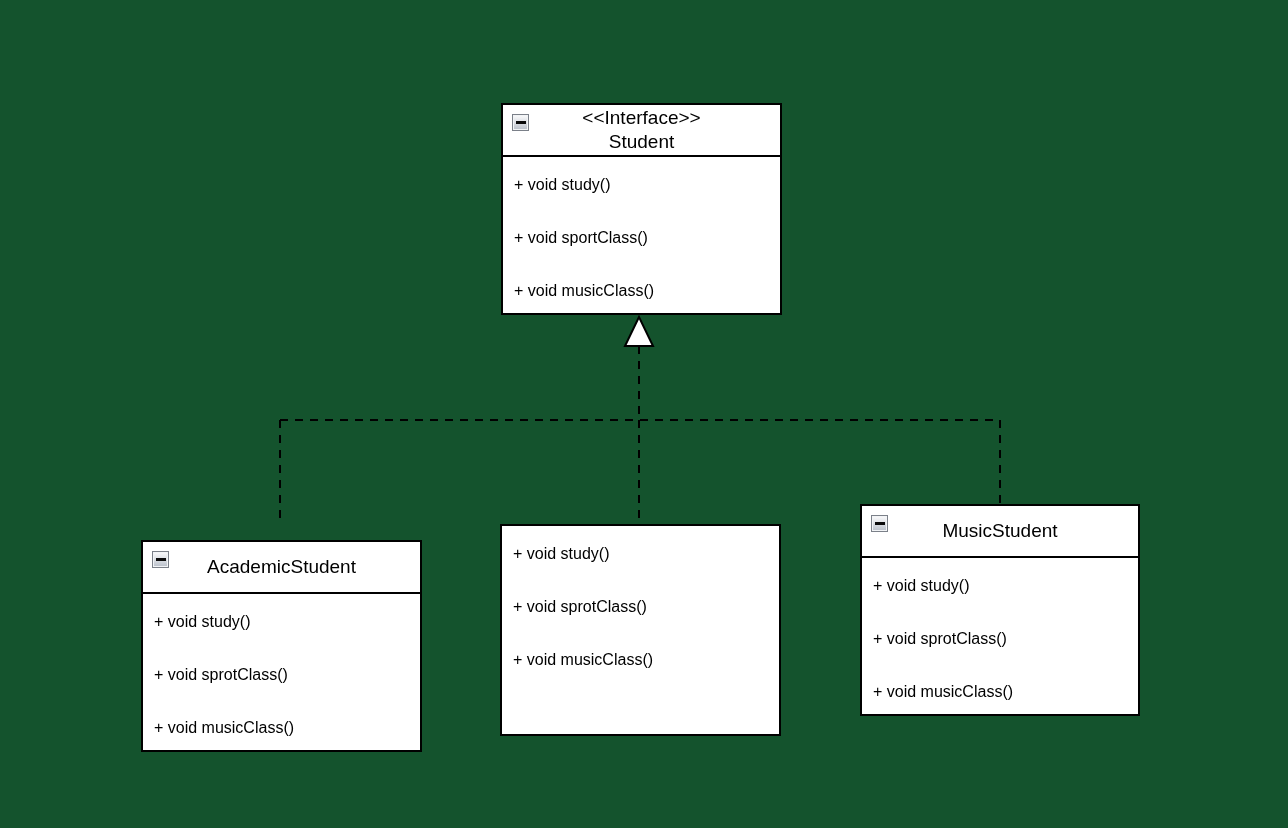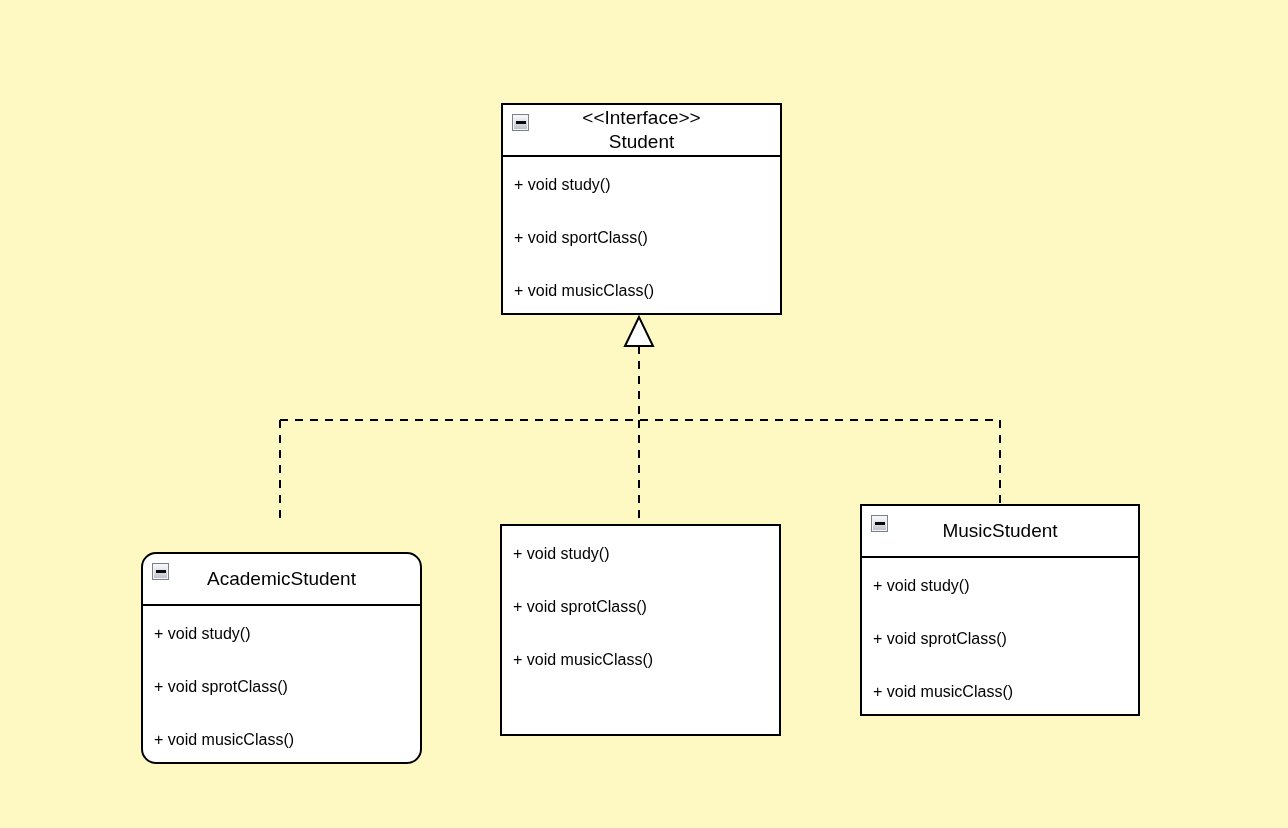--- a/index.html
+++ b/index.html
@@ -5,21 +5,21 @@
   html, body {
     margin: 0;
     padding: 0;
     background: #ffffff;
     font-family: "Liberation Sans", sans-serif;
   }
   #canvas {
     position: relative;
     width: 1288px;
     height: 828px;
-    background: #fef9c3;
+    background: #14532d;
     overflow: hidden;
   }
   #connector-layer {
     position: absolute;
     left: 0;
     top: 0;
     width: 1288px;
     height: 828px;
   }
   .uml-box {
@@ -105,21 +105,21 @@
         <div>Student</div>
       </div>
     </div>
     <div class="box-methods">
       <div class="method-row">+ void study()</div>
       <div class="method-row">+ void sportClass()</div>
       <div class="method-row">+ void musicClass()</div>
     </div>
   </div>
 
-  <div class="uml-box class-box" style="left:141px; top:552px; width:281px; height:212px;border-radius:15px;">
+  <div class="uml-box class-box" style="left:141px; top:540px; width:281px; height:212px;">
     <div class="box-header">
       <span class="collapse-icon">
         <span class="minus-glyph"></span>
       </span>
       <div class="header-title">AcademicStudent</div>
     </div>
     <div class="box-methods">
       <div class="method-row">+ void study()</div>
       <div class="method-row">+ void sprotClass()</div>
       <div class="method-row">+ void musicClass()</div>

